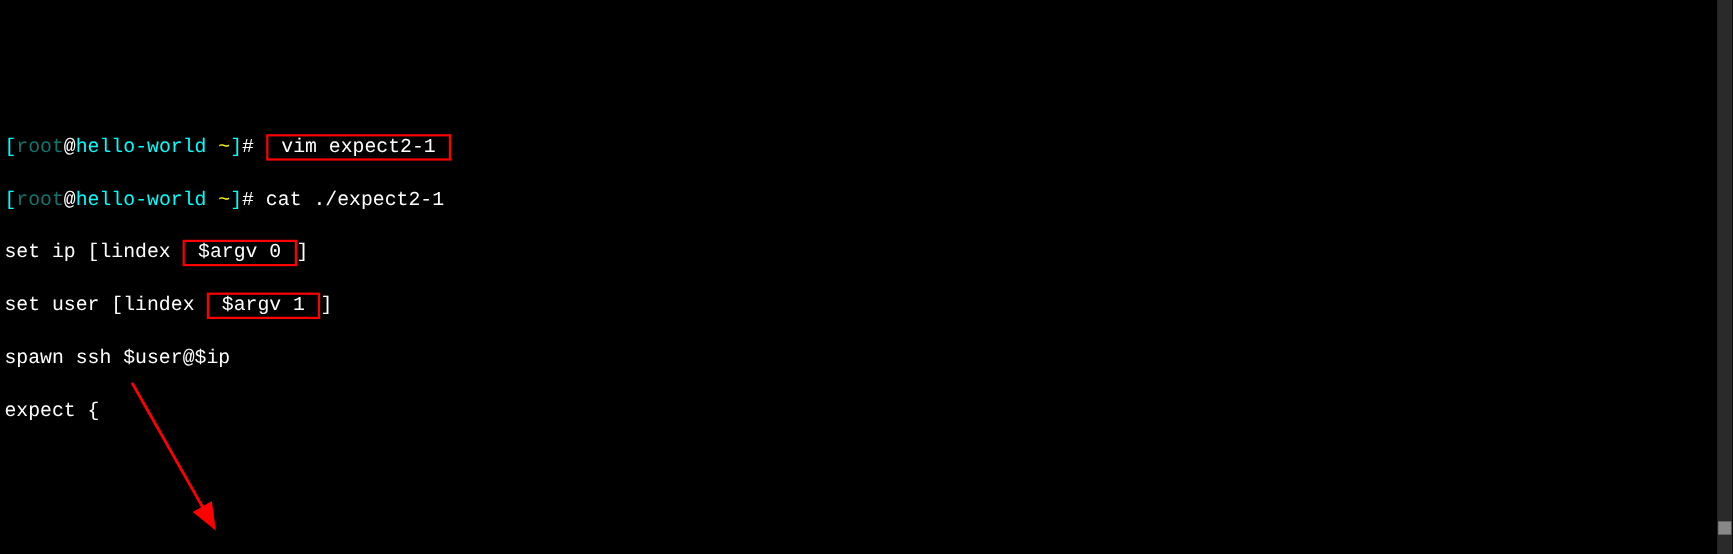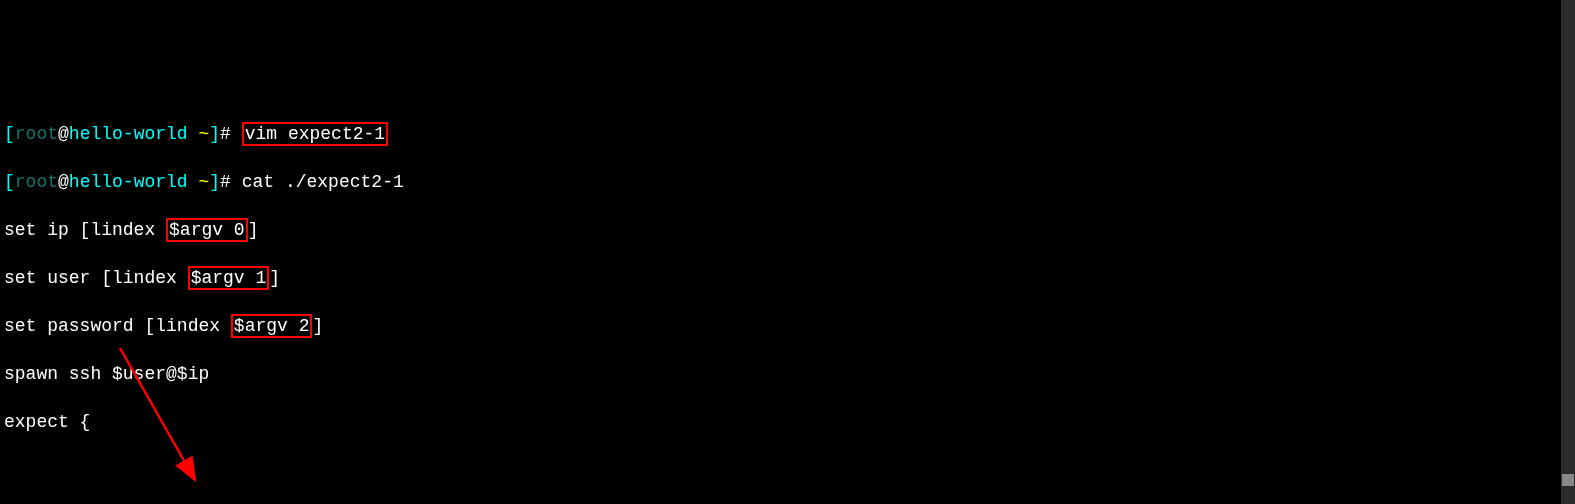--- a/index.html
+++ b/index.html
@@ -30,21 +30,21 @@
     .user-root { color: #0f766e; }
     .at { color: #ffffff; }
     .host { color: #00ffff; margin-top: 29px; }
     .path { color: #ffff00; }
     .prompt-sym { color: #ffffff; }
     .cmd { color: #ffffff; }
     .output { color: #ffffff; }
     .red-box {
       border: 2px solid #ff0000;
       display: inline;
-      padding: 0 1px;
+      padding: 0 12px;
     }
     .scrollbar {
       position: absolute;
       right: 0;
       top: 0;
       width: 14px;
       height: 504px;
       background: #2a2a2a;
     }
     .scrollbar-thumb {
@@ -64,21 +64,20 @@
 </head>
 <body>
 
 
 
 <div class="terminal">
 <span class="line"><span class="bracket">[</span><span class="user-root">root</span><span class="at">@</span><span class="host">hello-world</span><span class="path"> ~</span><span class="bracket">]</span><span class="prompt-sym"># </span><span class="cmd red-box">vim expect2-1</span></span>
 <span class="line"><span class="bracket">[</span><span class="user-root">root</span><span class="at">@</span><span class="host">hello-world</span><span class="path"> ~</span><span class="bracket">]</span><span class="prompt-sym"># </span><span class="cmd">cat ./expect2-1</span></span>
 <span class="line output"><span>set ip [lindex </span><span class="red-box">$argv 0</span><span>]</span></span>
 <span class="line output"><span>set user [lindex </span><span class="red-box">$argv 1</span><span>]</span></span>
-<span class="line output"><span>set password [lindex </span><span class="red-box">$argv 2</span><span>]</span></span>
 <span class="line output">spawn ssh $user@$ip</span>
 <span class="line output">expect {</span>
 
 
 
 
 
 
 
 

